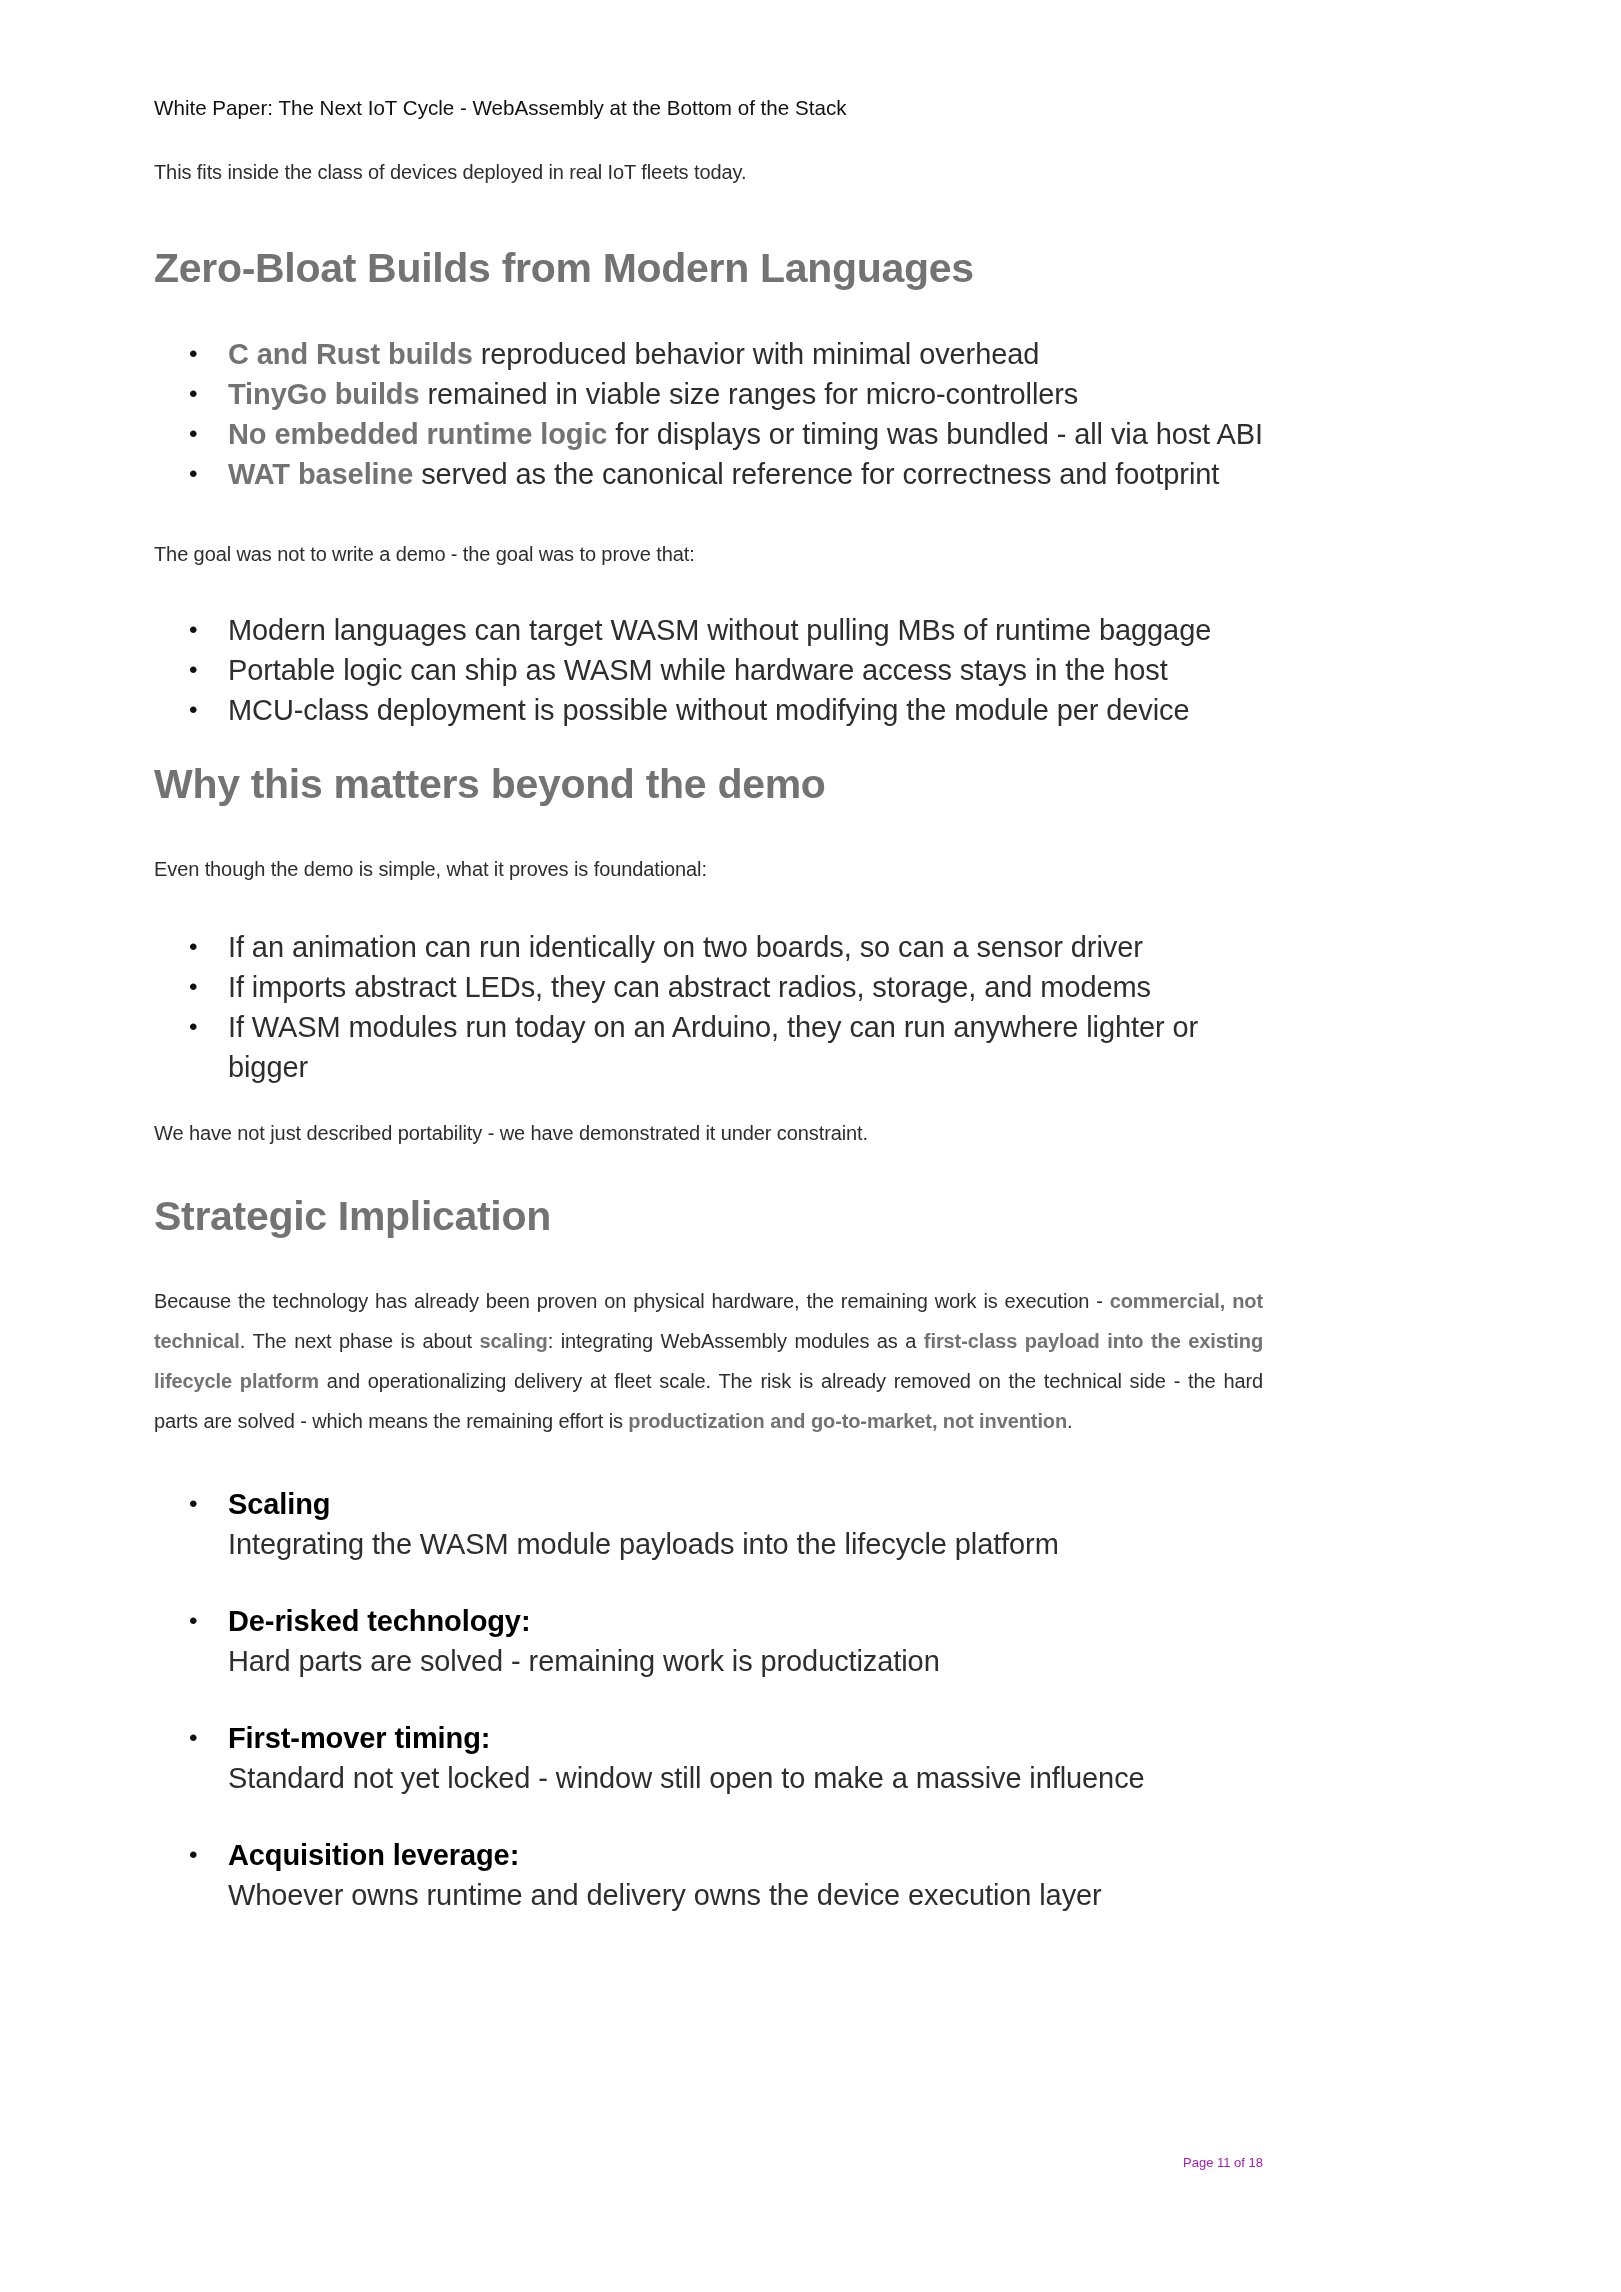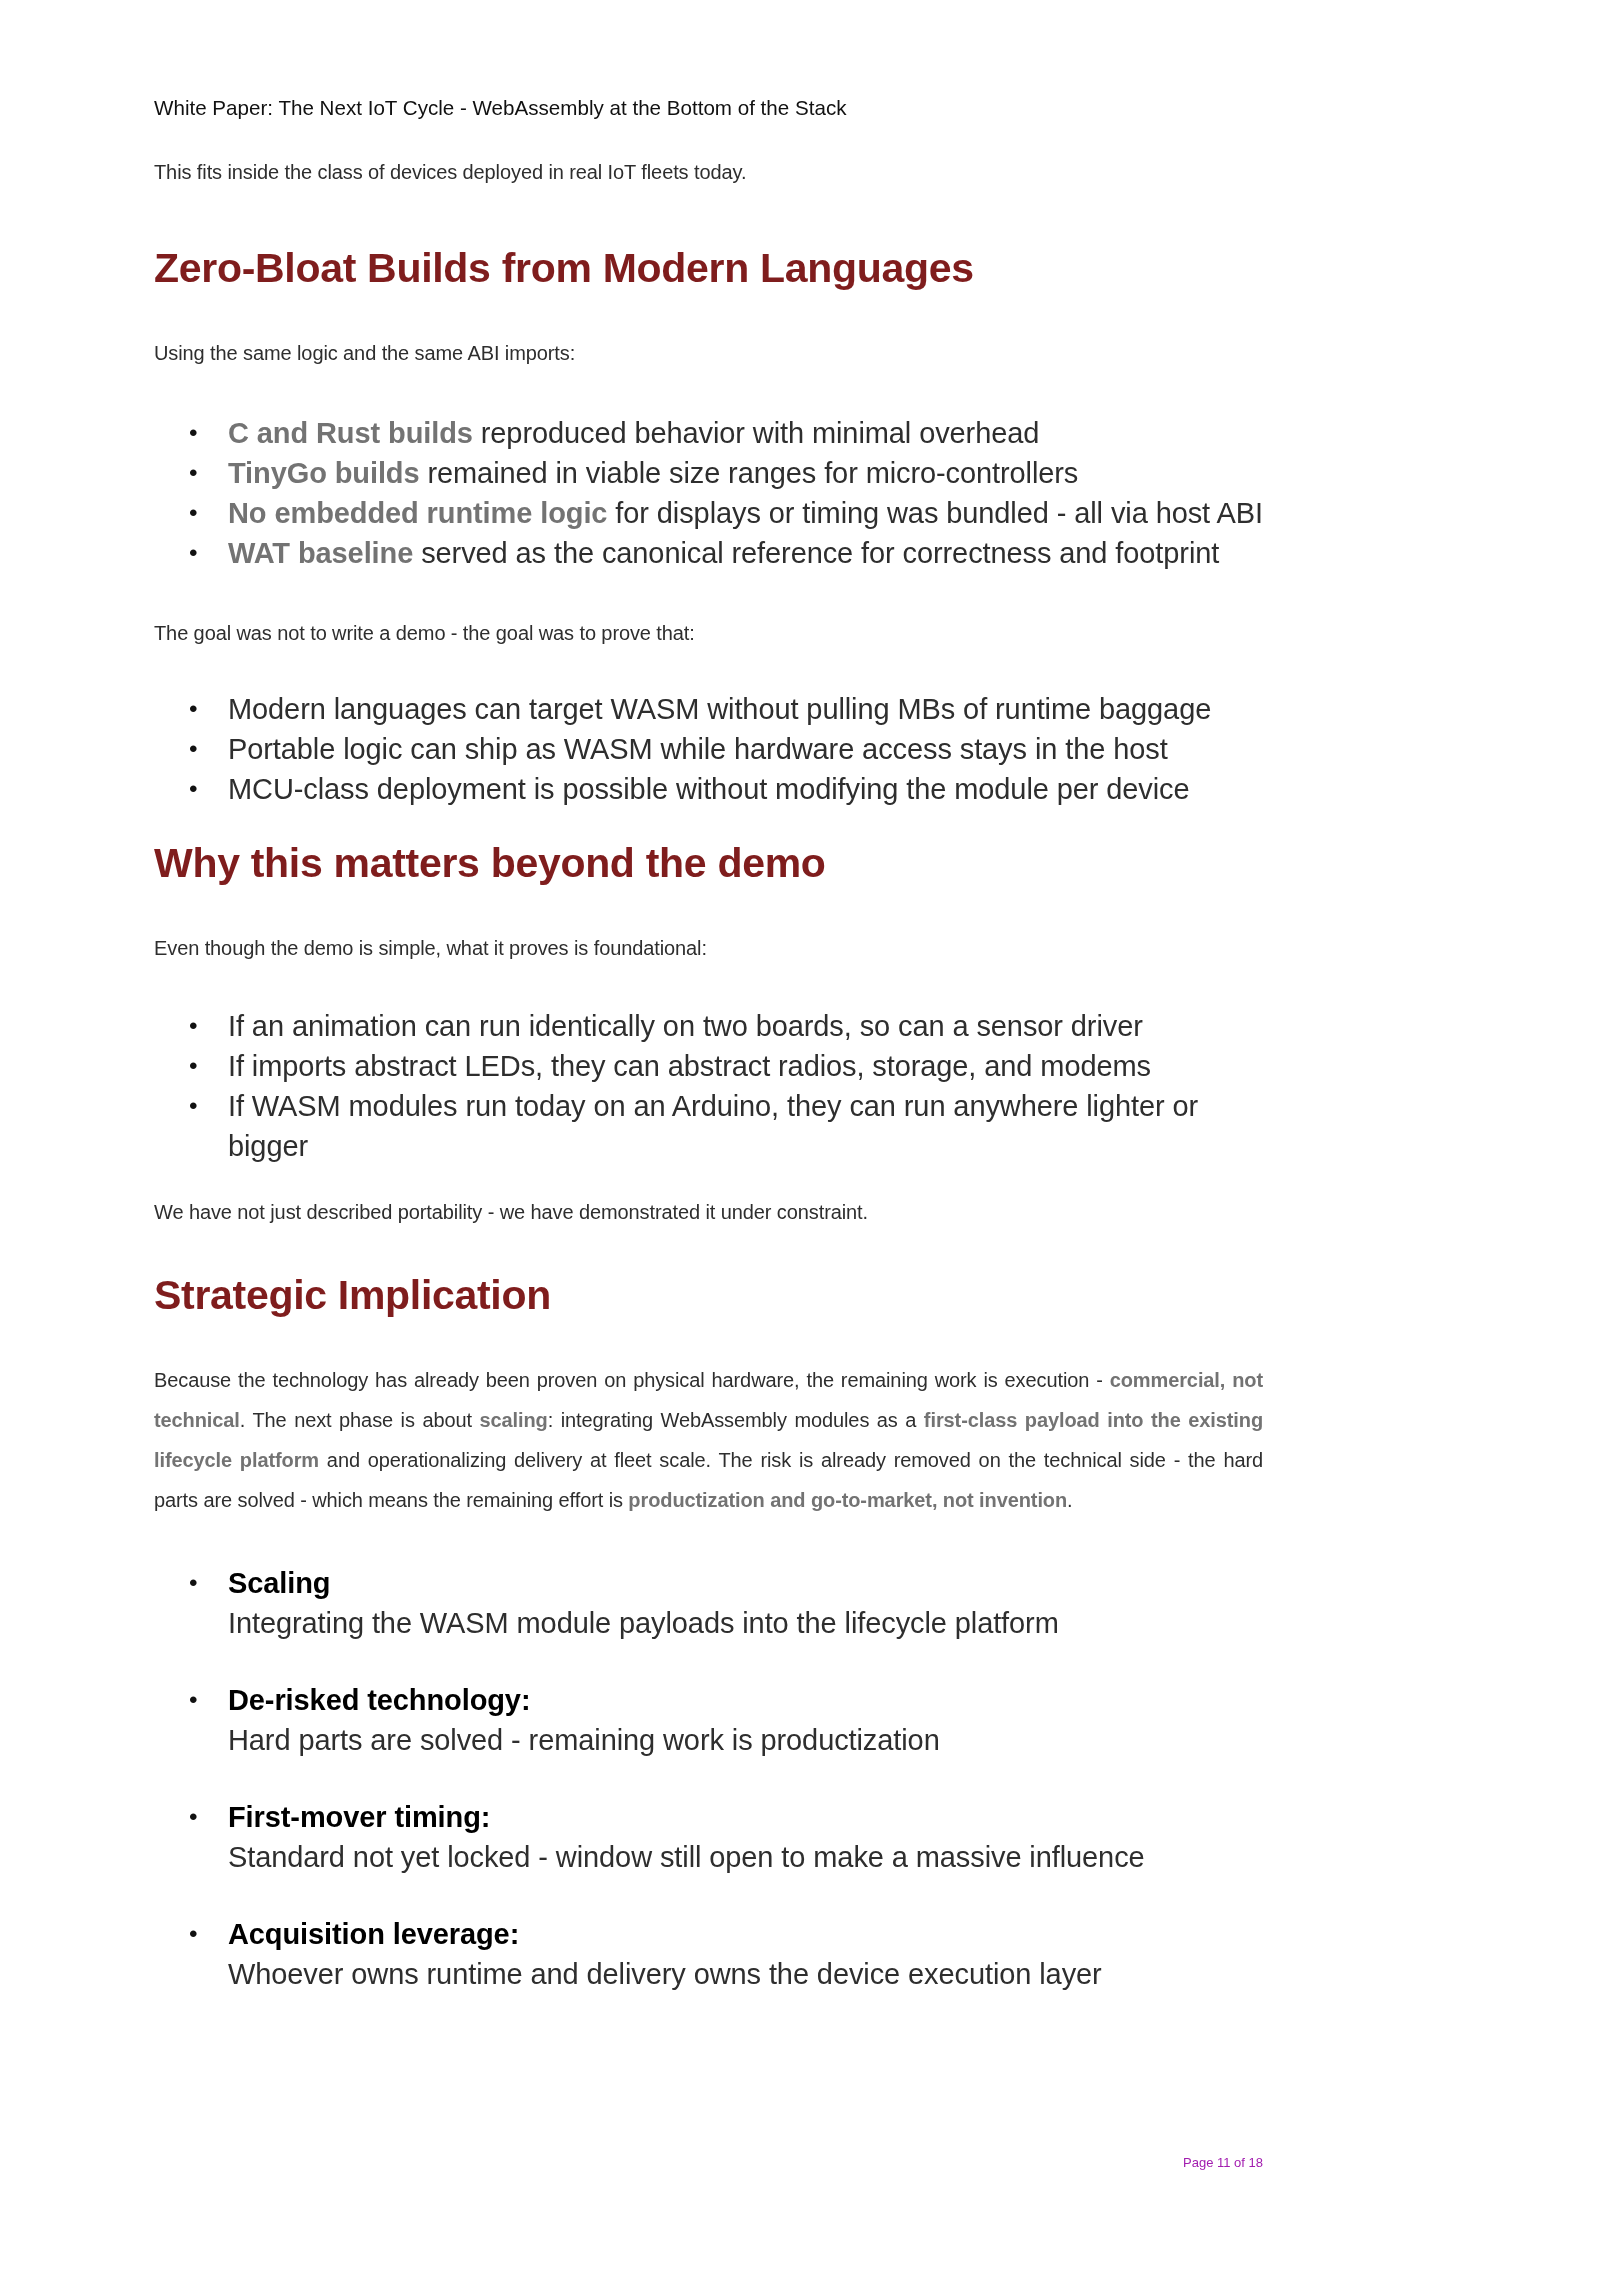--- a/index.html
+++ b/index.html
@@ -19,21 +19,21 @@
     line-height: 25.5px;
     color: #111111;
     letter-spacing: 0;
   }
   p { margin: 0; font-size: 20px; line-height: 40px; letter-spacing: -0.1px; }
   b, strong { color: #737373; font-weight: bold; }
   h1 {
     margin: 0;
     font-size: 41px;
     line-height: 51px;
-    color: #7f1d1d;
+    color: #737373;
     letter-spacing: -0.3px;
     font-weight: bold;
   }
   ul { list-style: none; margin: 0; padding: 0; }
   li {
     position: relative;
     padding-left: 74px;
     font-size: 29px;
     line-height: 40px;
     letter-spacing: -0.1px;
@@ -76,21 +76,20 @@
 <body>
 
 <div class="page">
 
   <div class="doc-header">White Paper: The Next IoT Cycle - WebAssembly at the Bottom of the Stack</div>
 
   <p class="intro">This fits inside the class of devices deployed in real IoT fleets today.</p>
 
   <h1 class="h-zero">Zero-Bloat Builds from Modern Languages</h1>
 
-  <p class="lead-abi">Using the same logic and the same ABI imports:</p>
 
   <ul class="ul-builds">
     <li>
       <span class="dot">•</span>
       <b>C and Rust builds</b><span> reproduced behavior with minimal overhead</span>
     </li>
     <li>
       <span class="dot">•</span>
       <b>TinyGo builds</b><span> remained in viable size ranges for micro-controllers</span>
     </li>

